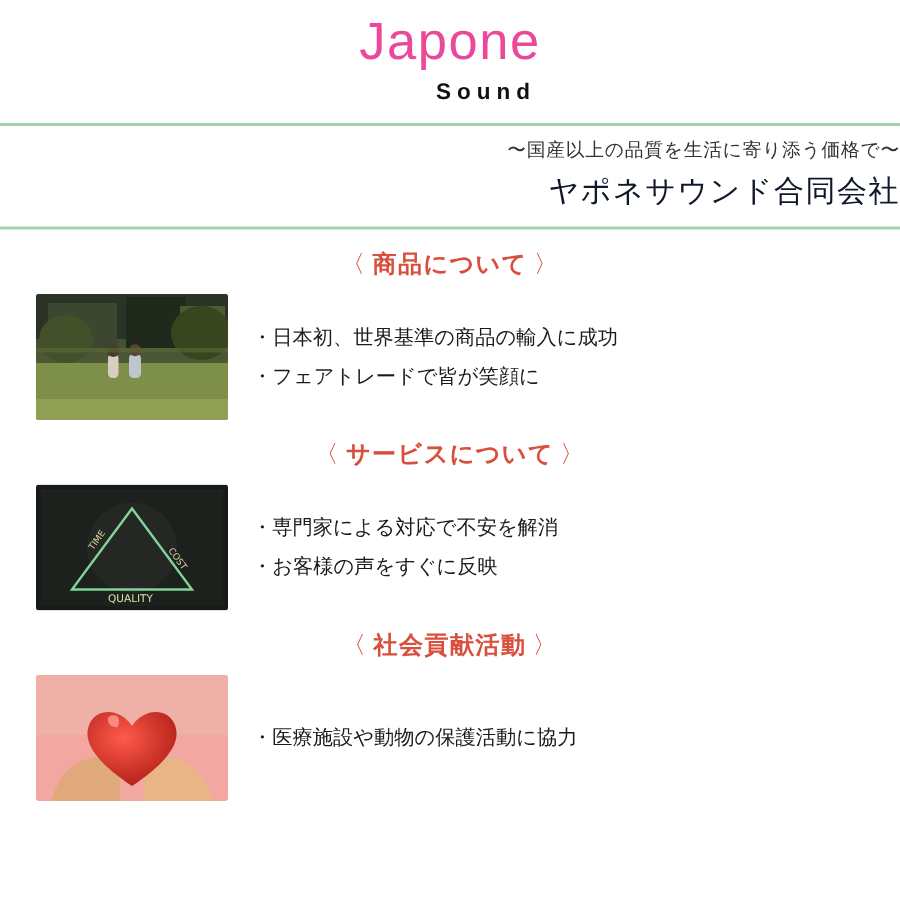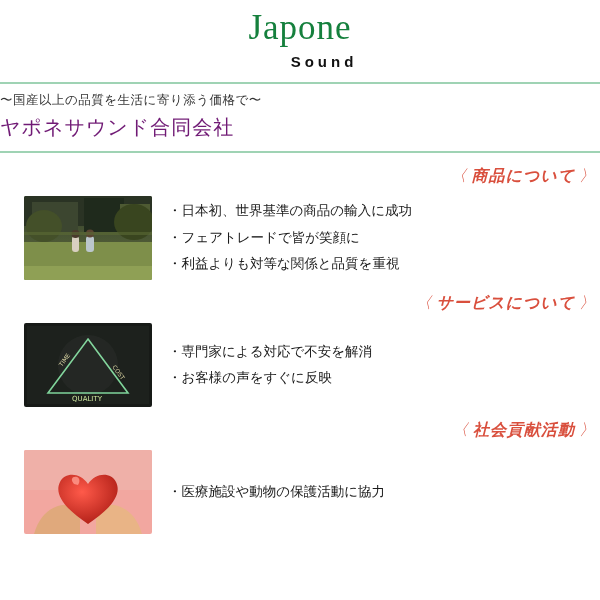--- a/index.html
+++ b/index.html
@@ -20,67 +20,66 @@
     height: 600px;
     box-sizing: border-box;
   }
 
   
   .brand {
     text-align: center;
     padding-top: 10px;
   }
   .brand-title {
-    font-family: Liberation Serif, serif;
+    font-family: Liberation Sans, sans-serif;
     font-size: 35px;
     letter-spacing: 1px;
-    color: #15803d;
+    color: #ec4899;
     line-height: 1.05;
     font-weight: 400;
   }
   .brand-sub {
     font-size: 15px;
     letter-spacing: 4px;
     color: #111111;
     margin-top: 6px;
     font-weight: 600;
     padding-left: 48px;
   }
 
   .band {
     margin-top: 12px;
     border-top: 2px solid #9fd3b4;
     border-bottom: 2px solid #9fd3b4;
     padding: 8px 0 10px 0;
-    text-align: left;
+    text-align: right;
   }
   .band-tag {
     font-size: 12.5px;
     color: #333333;
     letter-spacing: 0.5px;
   }
   .band-company {
     font-size: 20px;
-    color: #701a75;
+    color: #0f172a;
     margin-top: 5px;
     letter-spacing: 1px;
   }
 
   
   .section {
     margin-top: 13px;
   }
   .section-heading {
-    text-align: right;
+    text-align: center;
     color: #d94f3d;
     font-size: 16px;
     font-weight: 700;
     letter-spacing: 1px;
     margin-bottom: 9px;
-    font-style: italic;
   }
   .section-heading .bracket {
     color: #d94f3d;
     font-weight: 400;
     padding: 0 4px;
   }
 
   .section-body {
     display: flex;
     align-items: center;
@@ -161,21 +160,20 @@
           <rect x="48" y="40" width="7" height="16" rx="3" fill="#d8cfc0"></rect>
           <circle cx="51.5" cy="38" r="4" fill="#4a3a2c"></circle>
           <rect x="62" y="40" width="8" height="16" rx="3" fill="#bcc7cd"></rect>
           <circle cx="66" cy="37.5" r="4" fill="#5b4632"></circle>
           <rect x="0" y="36" width="128" height="3" fill="#5c6a36" opacity="0.6"></rect>
         </svg>
       </div>
       <div class="bullets">
         <div class="bullet">・日本初、世界基準の商品の輸入に成功</div>
         <div class="bullet">・フェアトレードで皆が笑顔に</div>
-        <div class="bullet">・利益よりも対等な関係と品質を重視</div>
       </div>
     </div>
   </div>
 
   <div class="section">
     <div class="section-heading">
       <span class="bracket">〈</span><span>サービスについて</span><span class="bracket">〉</span>
     </div>
     <div class="section-body">
       <div class="thumb">

